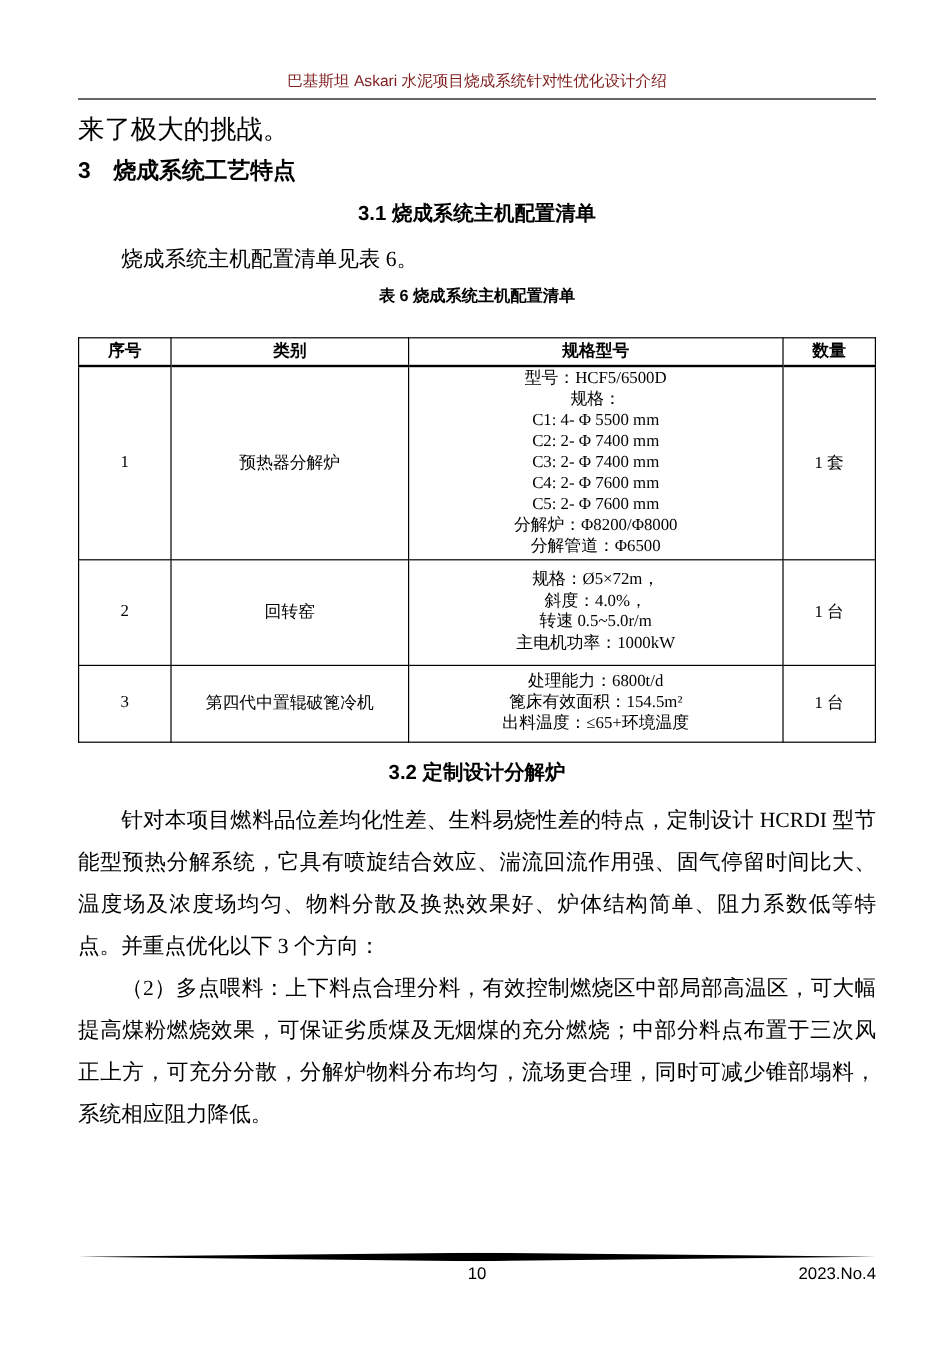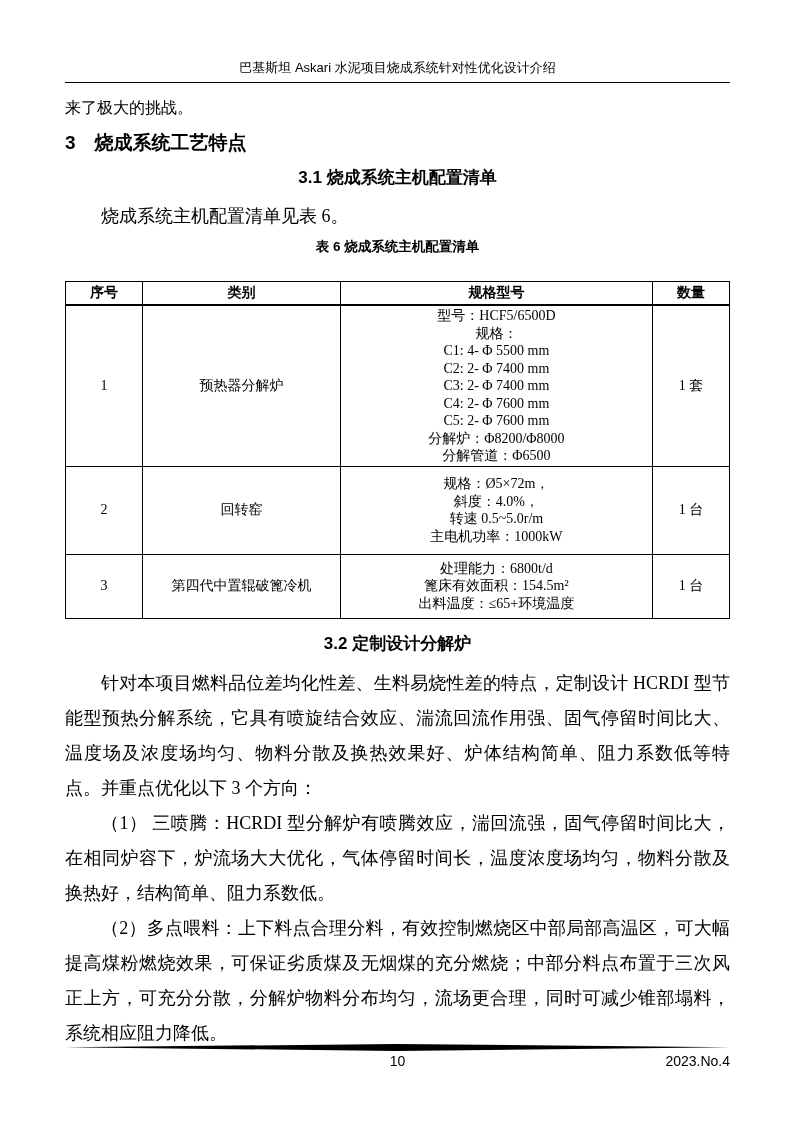--- a/index.html
+++ b/index.html
@@ -14,32 +14,32 @@
     color: #000;
     font-family: "Liberation Serif", "DejaVu Serif", serif;
     overflow: hidden;
   }
   
   .doc-header-title {
     text-align: center;
     font-family: "Liberation Sans", "DejaVu Sans", sans-serif;
     font-size: 13px;
     line-height: 20px;
-    color: #000000;
+    color: #7f1d1d;
   }
   .doc-header-rule {
     margin-top: 4px;
     border: none;
     border-top: 1.5px solid #000;
     height: 0;
   }
   
   .intro-line {
     margin-top: 6px;
-    font-size: 16px;
+    font-size: 22px;
     line-height: 34px;
   }
   
   .h-sec {
     margin-top: 5px;
     font-family: "Liberation Sans", "DejaVu Sans", sans-serif;
     font-weight: bold;
     font-size: 19px;
     line-height: 26px;
   }
@@ -201,21 +201,20 @@
           <div class="spec-line">出料温度：≤65+环境温度</div>
         </td>
         <td>1 台</td>
       </tr>
     </tbody>
   </table>
 
   <div class="h-sub h-sub-2">3.2 定制设计分解炉</div>
 
   <div class="body-par first">针对本项目燃料品位差均化性差、生料易烧性差的特点，定制设计 HCRDI 型节能型预热分解系统，它具有喷旋结合效应、湍流回流作用强、固气停留时间比大、温度场及浓度场均匀、物料分散及换热效果好、炉体结构简单、阻力系数低等特点。并重点优化以下 3 个方向：</div>
-  <div class="body-par">（1） 三喷腾：HCRDI 型分解炉有喷腾效应，湍回流强，固气停留时间比大，在相同炉容下，炉流场大大优化，气体停留时间长，温度浓度场均匀，物料分散及换热好，结构简单、阻力系数低。</div>
   <div class="body-par">（2）多点喂料：上下料点合理分料，有效控制燃烧区中部局部高温区，可大幅提高煤粉燃烧效果，可保证劣质煤及无烟煤的充分燃烧；中部分料点布置于三次风正上方，可充分分散，分解炉物料分布均匀，流场更合理，同时可减少锥部塌料，系统相应阻力降低。</div>
 
   <div class="page-footer">
     <svg class="footer-bar-svg" viewBox="0 0 665 7" preserveAspectRatio="none" aria-hidden="true">
       <polygon points="0,3.2 332,0 665,3.2 332,7" fill="#000000"></polygon>
     </svg>
     <div class="footer-row">
       <span class="footer-page-num">10</span>
       <span class="footer-issue">2023.No.4</span>
     </div>

